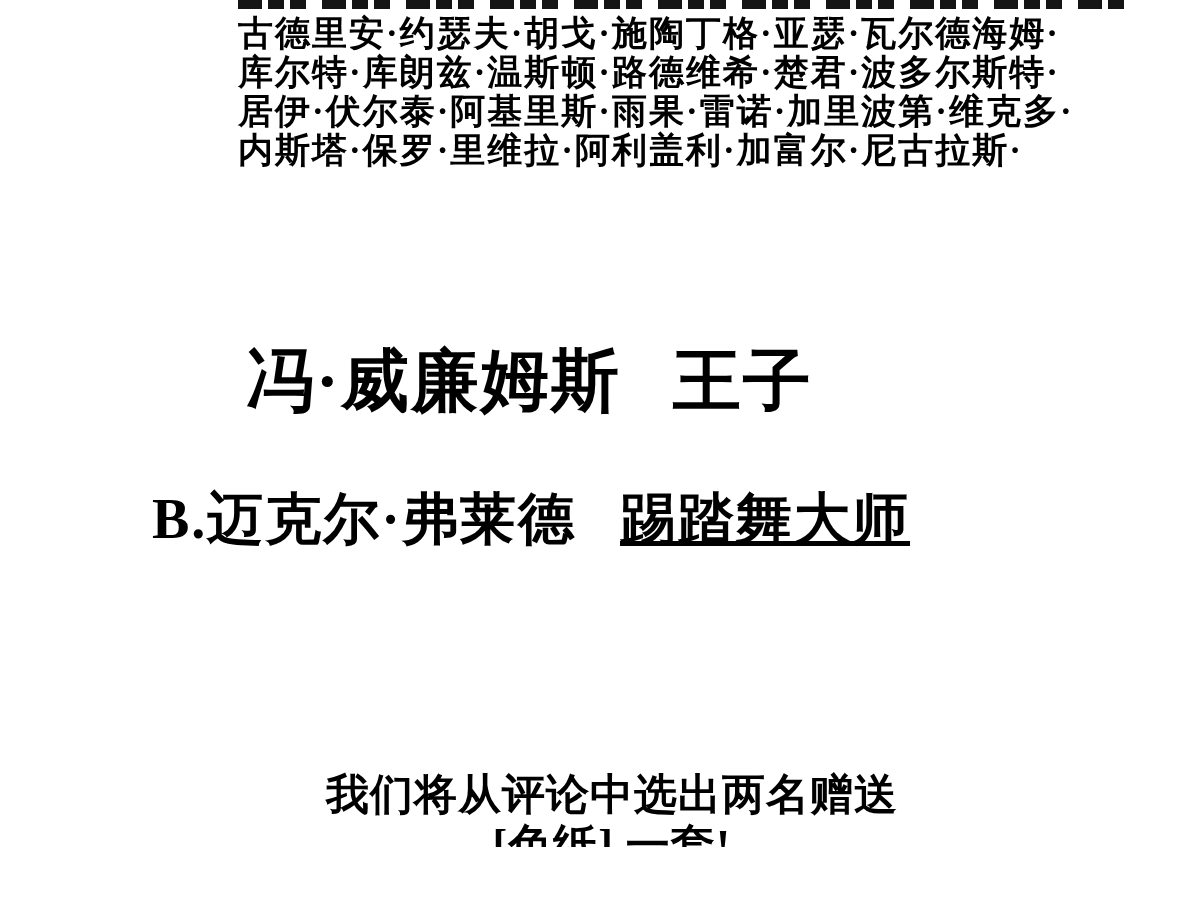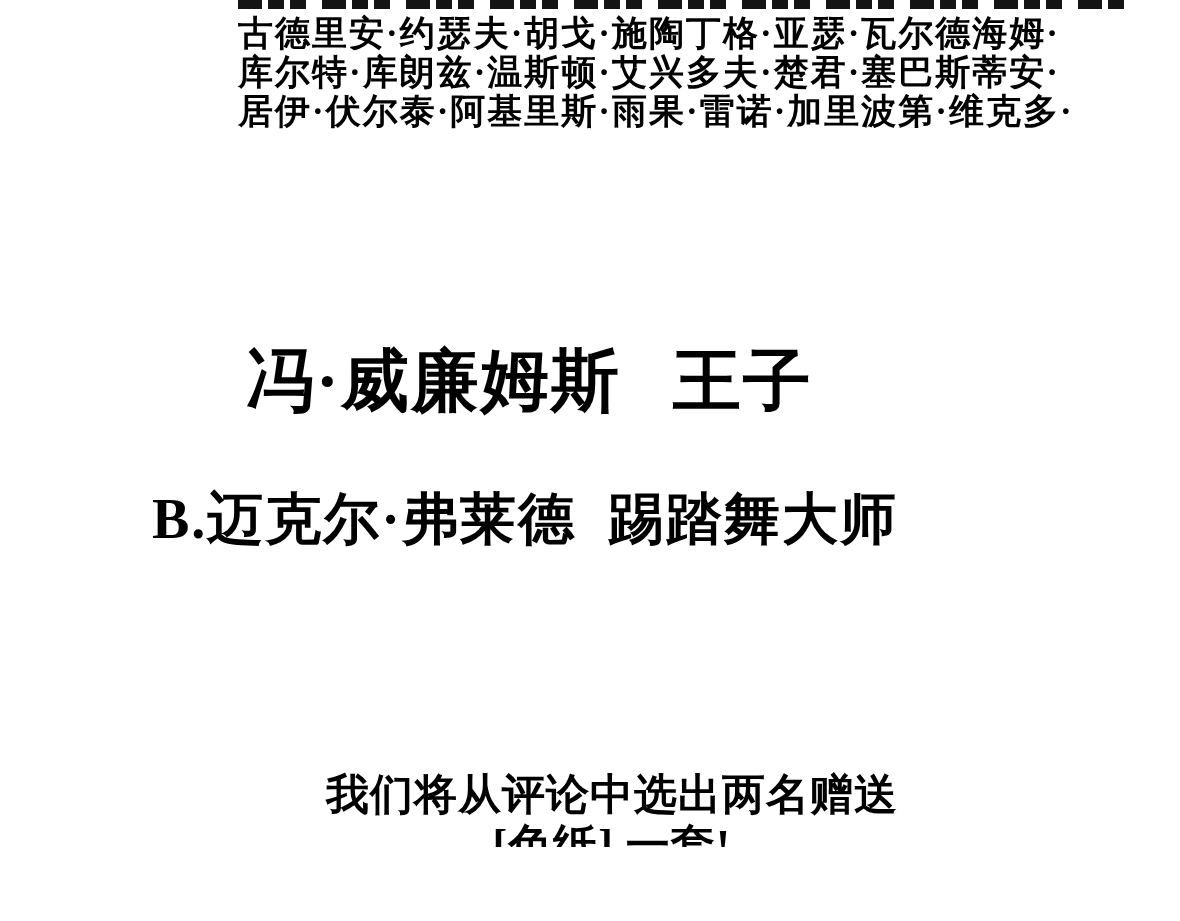--- a/index.html
+++ b/index.html
@@ -45,21 +45,21 @@
 
   .credit-line {
     position: absolute;
     font-weight: 900;
     white-space: nowrap;
     letter-spacing: 2px;
   }
   .credit-prince { left: 246px; top: 336px; font-size: 68px; }
   .credit-tap    { left: 152px; top: 482px; font-size: 56px; }
   .credit-role-gap-wide  { margin-left: 52px; }
-  .credit-role-gap-small { margin-left: 32px; }
+  .credit-role-gap-small { margin-left: 44px; text-decoration: underline; }
 
   .announce {
     position: absolute;
     left: 0; top: 772px;
     width: 100%;
     text-align: center;
     transform: translateX(22px);
     font-weight: 900;
   }
   .announce-line1 { font-size: 43px; line-height: 46px; letter-spacing: 1px; }
@@ -93,22 +93,23 @@
 </style>
 </head>
 <body>
 
 <div class="page">
 
   <div class="clipped-line"></div>
 
   <div class="name-list">
     <div class="name-line">古德里安·约瑟夫·胡戈·施陶丁格·亚瑟·瓦尔德海姆·</div>
-    <div class="name-line">库尔特·库朗兹·温斯顿·艾兴多夫·楚君·塞巴斯蒂安·</div>
+    <div class="name-line">库尔特·库朗兹·温斯顿·路德维希·楚君·波多尔斯特·</div>
     <div class="name-line">居伊·伏尔泰·阿基里斯·雨果·雷诺·加里波第·维克多·</div>
+    <div class="name-line">内斯塔·保罗·里维拉·阿利盖利·加富尔·尼古拉斯·</div>
   </div>
 
   <div class="credit-line credit-prince">
     <span>冯·威廉姆斯</span><span class="credit-role-gap-wide">王子</span>
   </div>
 
   <div class="credit-line credit-tap">
     <span>B.迈克尔·弗莱德</span><span class="credit-role-gap-small">踢踏舞大师</span>
   </div>
 

